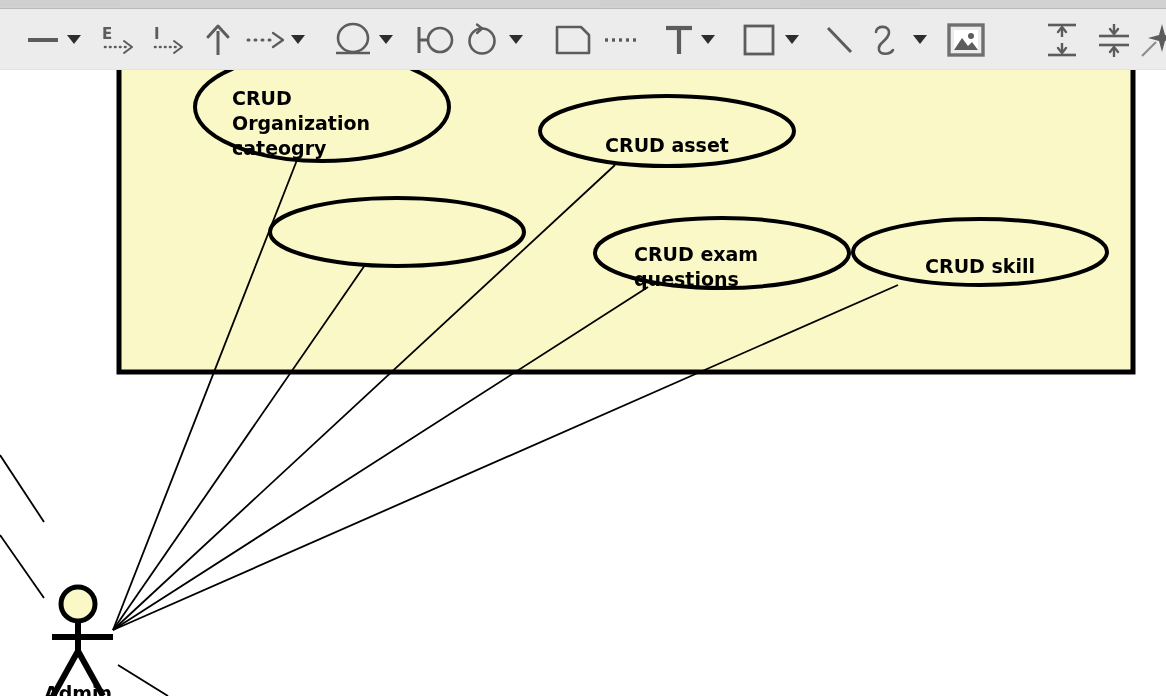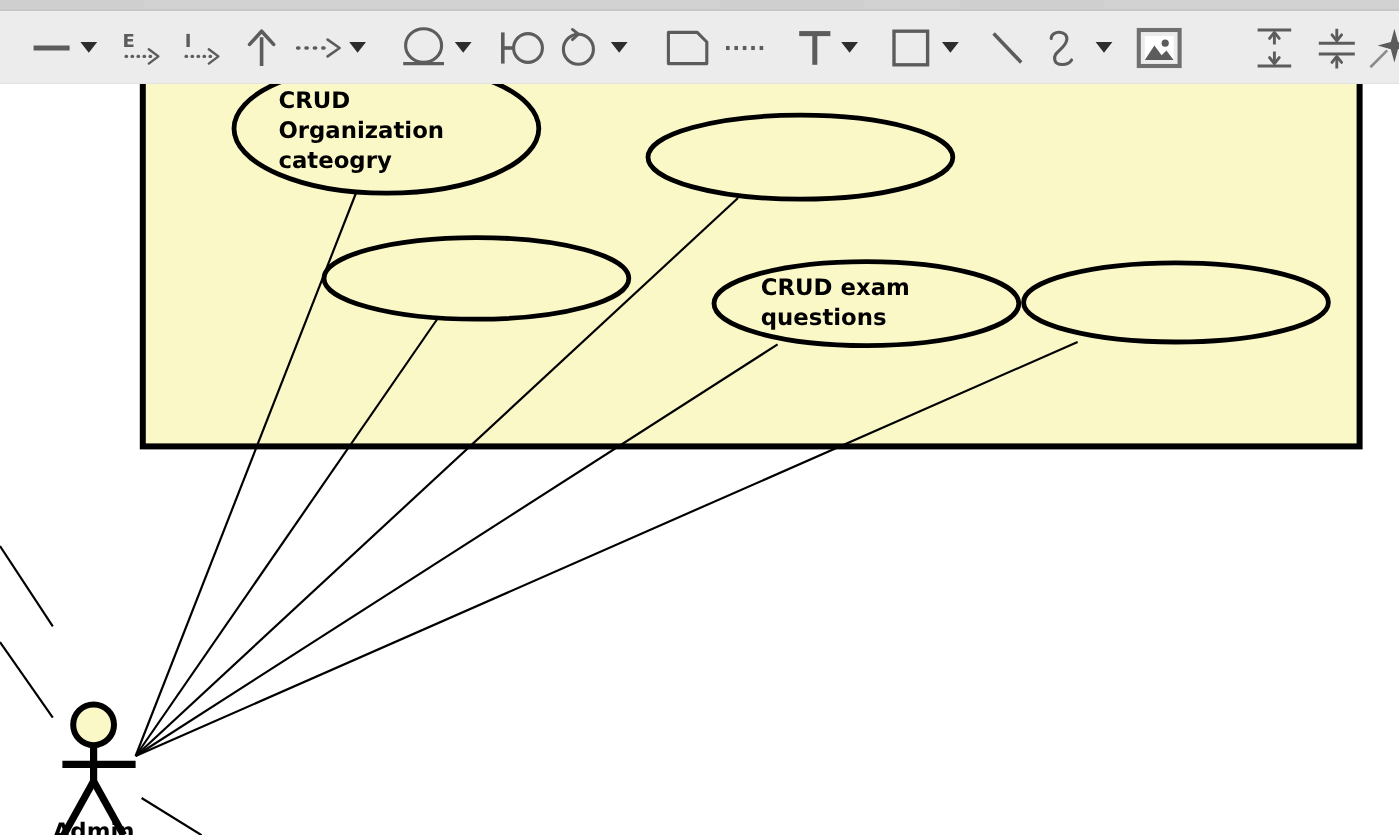--- a/index.html
+++ b/index.html
@@ -95,20 +95,21 @@
   }
   .uc-label {
     position: absolute;
     font-family: "DejaVu Sans", sans-serif;
     font-weight: bold;
     font-size: 19px;
     line-height: 25px;
     color: #000000;
     white-space: pre-line;
     pointer-events: none;
+    margin-top: 14px;
   }
   .uc-label.center { text-align: center; }
   .actor-label {
     position: absolute;
     font-family: "DejaVu Sans", sans-serif;
     font-weight: bold;
     font-size: 19px;
     color: #000000;
     text-align: center;
   }
@@ -375,22 +376,24 @@
         <line x1="78" y1="621" x2="78" y2="654" stroke-width="6"></line>
         <line x1="78" y1="651" x2="53" y2="696" stroke-width="6"></line>
         <line x1="78" y1="651" x2="103" y2="696" stroke-width="6"></line>
       </g>
     </svg>
 
     <div class="uc-label" style="left:232px; top:2px; width:210px;">CRUD
 Organization
 cateogry</div>
 
+    <div class="uc-label center" style="left:542px; top:49px; width:250px;">CRUD asset</div>
 
 
     <div class="uc-label" style="left:634px; top:158px; width:220px;">CRUD exam
 questions</div>
 
+    <div class="uc-label center" style="left:855px; top:170px; width:250px;">CRUD skill</div>
 
     <div class="actor-label" style="left:28px; top:612px; width:100px;">Admin</div>
 
   </div>
 </div>
 
 </body></html>

